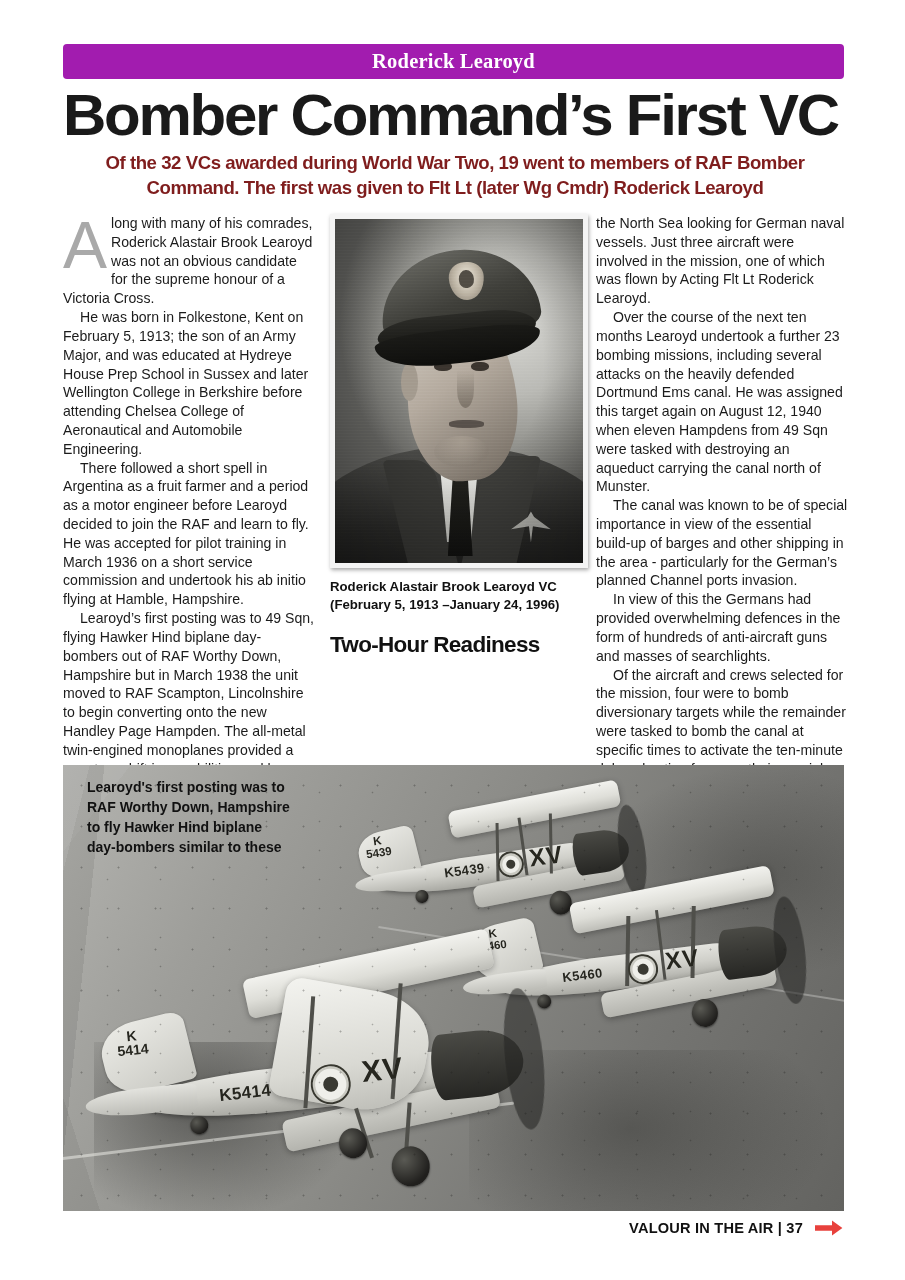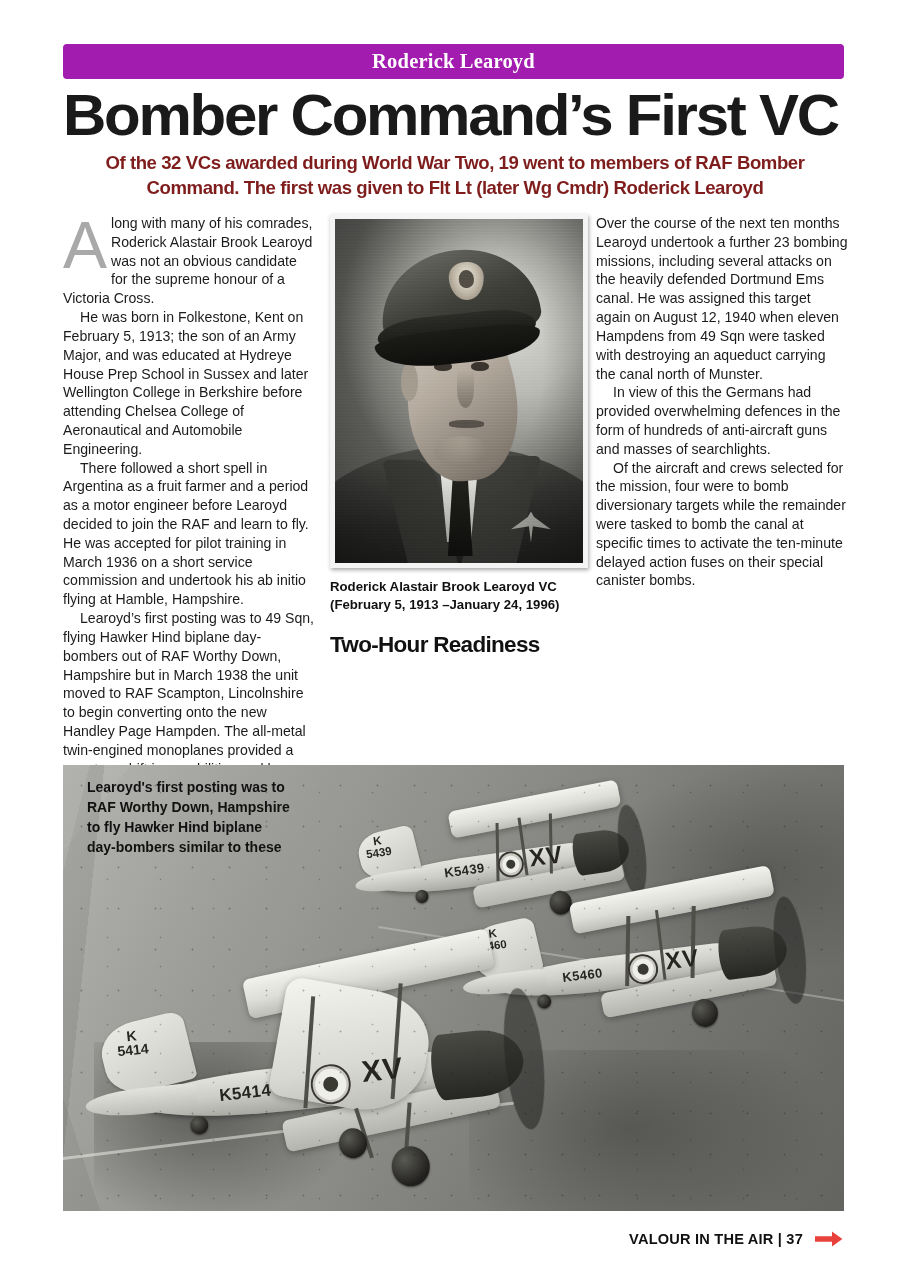--- a/index.html
+++ b/index.html
@@ -503,21 +503,21 @@
     line-height: 1.43;
     color: #111;
     z-index: 40;
     margin-left: 10px;
   }
 
   
   .footer {
     position: absolute;
     right: 62px;
-    bottom: 33px;
+    bottom: 44px;
     display: flex;
     align-items: flex-end;
     gap: 12px;
   }
   .footer-text {
     font-size: 14.6px;
     font-weight: 700;
     letter-spacing: 0.2px;
     color: #111;
   }
@@ -576,21 +576,23 @@
 
     <div class="caption">
       <div>Roderick Alastair Brook Learoyd VC</div>
       <div>(February 5, 1913 –January 24, 1996)</div>
     </div>
 
     <h2 class="subhead">Two-Hour Readiness</h2>
   </div>
 
   <div class="col" id="col3">
+    <p style="text-indent:0">the North Sea looking for German naval vessels.  Just three aircraft were involved in the mission, one of which was flown by Acting Flt Lt Roderick Learoyd.</p>
     <p>Over the course of the next ten months Learoyd undertook a further 23 bombing missions, including several attacks on the heavily defended Dortmund Ems canal.  He was assigned this target again on August 12, 1940 when eleven Hampdens from 49 Sqn were tasked with destroying an aqueduct carrying the canal north of Munster.</p>
+    <p>The canal was known to be of special importance in view of the essential build-up of barges and other shipping in the area - particularly for the German’s planned Channel ports invasion.</p>
     <p>In view of this the Germans had provided overwhelming defences in the form of hundreds of anti-aircraft guns and masses of searchlights.</p>
     <p>Of the aircraft and crews selected for the mission, four were to bomb diversionary targets while the remainder were tasked to bomb the canal at specific times to activate the ten-minute delayed action fuses on their special canister bombs.</p>
   </div>
 
   <div class="photo-bottom">
     <div class="sky"></div>
     <div class="terrain"></div>
     <div class="field-dark-a"></div>
     <div class="field-dark-b"></div>
     <div class="field-dark-c"></div>

